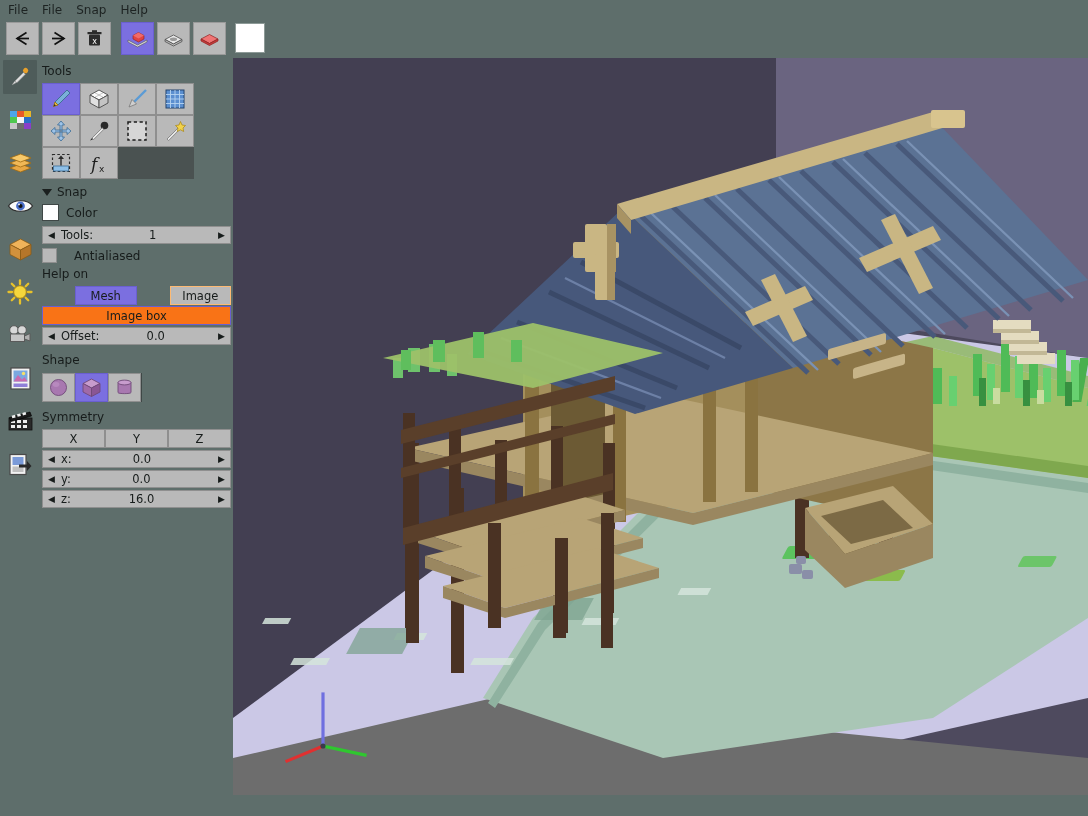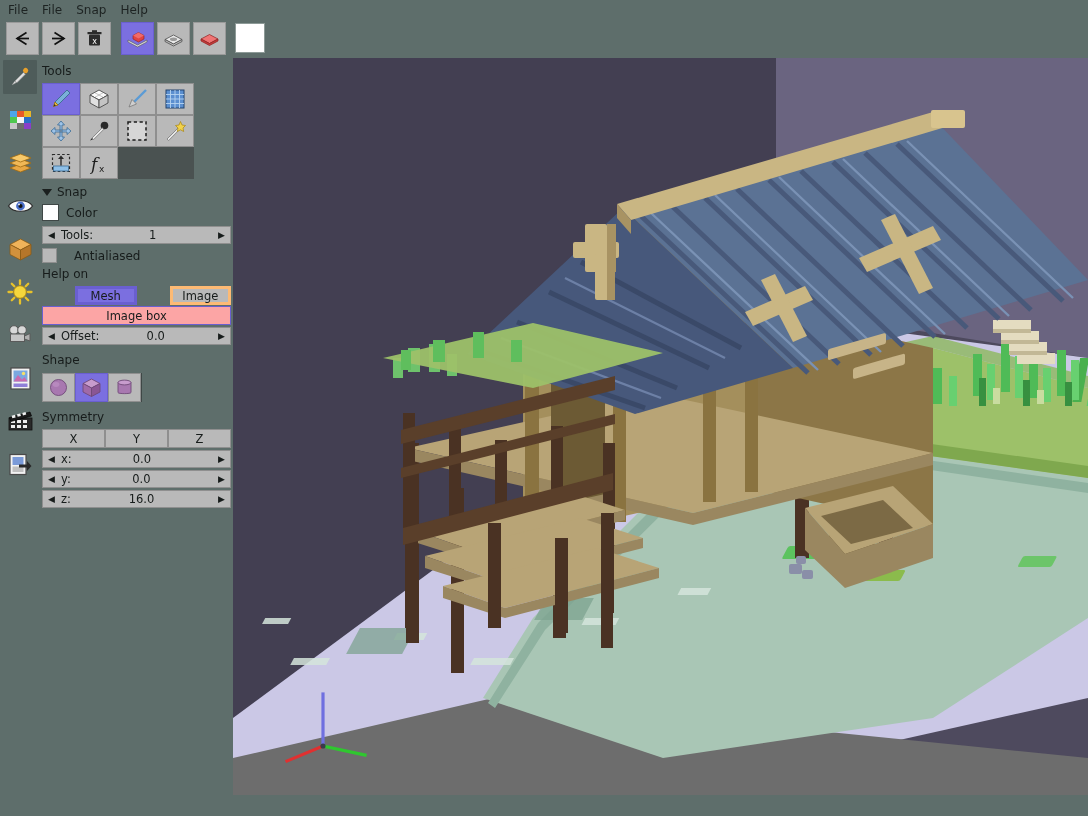--- a/index.html
+++ b/index.html
@@ -98,27 +98,27 @@
   .spin .arrow-l { padding: 0 6px 0 5px; font-size: 9px; }
   .spin .arrow-r { padding: 0 5px 0 6px; font-size: 9px; margin-left: auto; }
   .spin .sp-name { flex: 0 0 auto; }
   .spin .sp-val { margin-left: auto; }
 
   .check-row { display: flex; align-items: center; gap: 17px; padding: 4px 0 2px 2px; }
   .checkbox { width: 15px; height: 15px; background: #b9b9b9; border: 1px solid #8f8f8f; cursor: pointer; }
 
   .seg-row { display: flex; margin: 2px 0 0 2px; width: 189px; }
   .seg {
-    flex: 1; height: 19px; background: #b9b9b9; border: 3px solid #fdba74;
+    flex: 1; height: 19px; background: #b9b9b9; border: 1px solid #fdba74;
     font-size: 11.5px; color: #171c1b; display: flex; align-items: center;
     justify-content: center; cursor: pointer; margin-left: 33px;
   }
   .seg.active { background: #7b6fe0; border-color: #6a5fd0; }
   .seg-full {
-    width: 189px; height: 19px; margin: 1px 0 0 2px; background: #fca5a5;
+    width: 189px; height: 19px; margin: 1px 0 0 2px; background: #f97316;
     border: 1px solid #6a5fd0; font-size: 11.5px; color: #171c1b;
     display: flex; align-items: center; justify-content: center; cursor: pointer;
   }
 
   
   #shape-row {
     width: 100px; margin: 3px 0 0 2px;
     display: grid; grid-template-columns: repeat(3, 33px); grid-auto-rows: 29px;
     background: #3f4746;
   }

